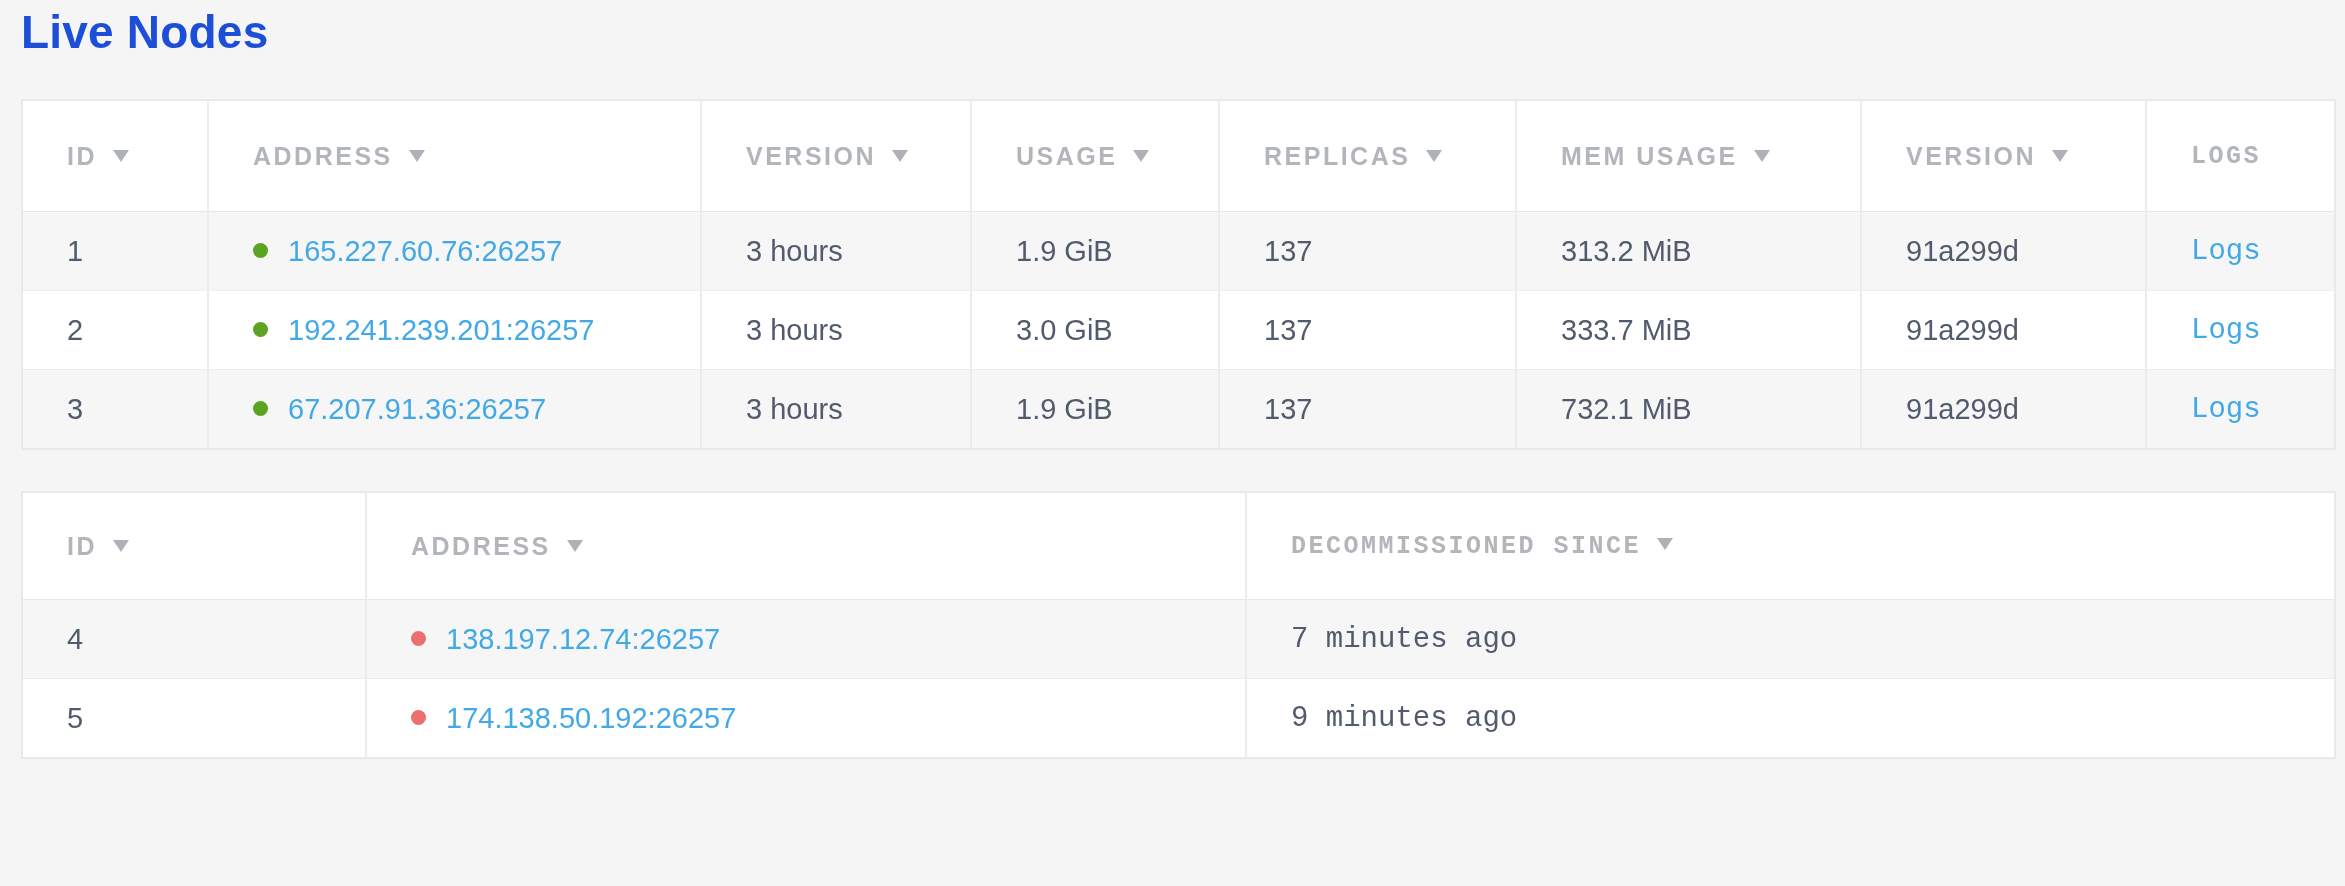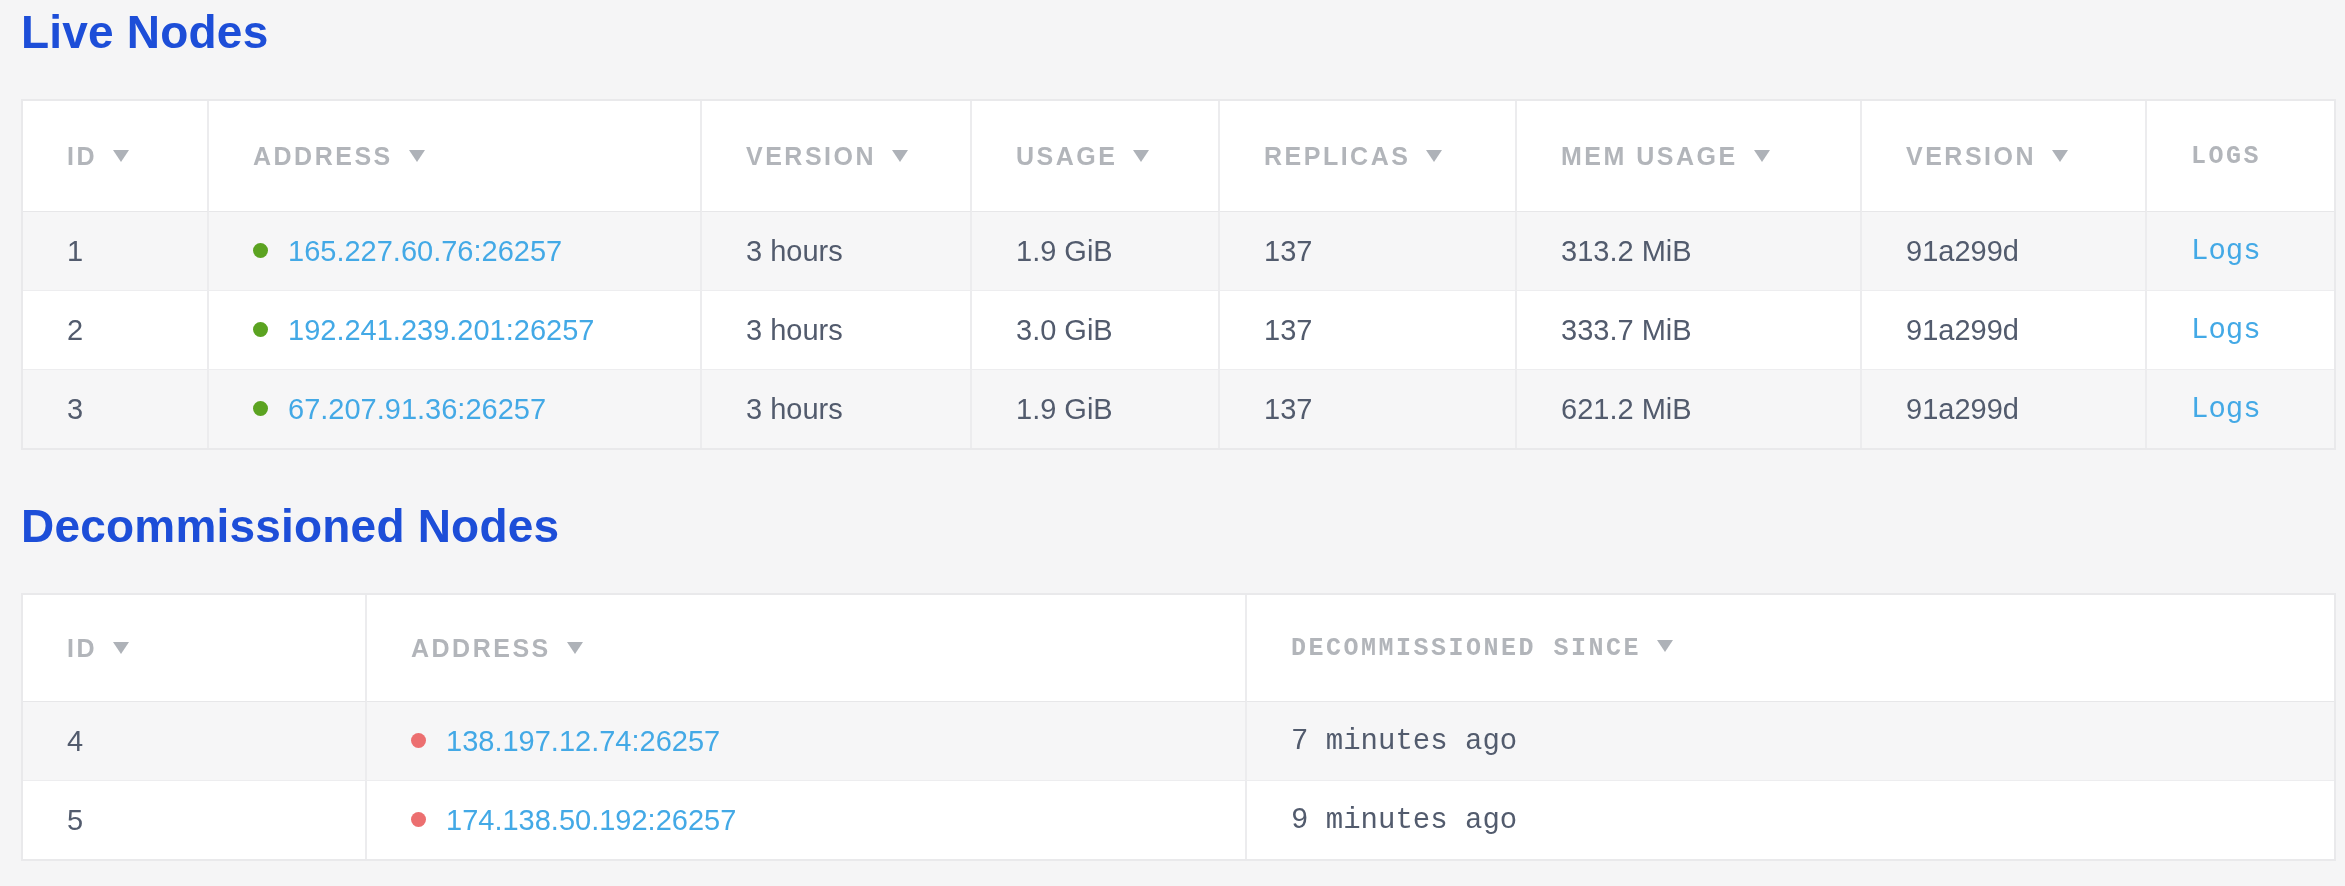--- a/index.html
+++ b/index.html
@@ -161,28 +161,27 @@
         <td>333.7 MiB</td>
         <td>91a299d</td>
         <td><a class="link">Logs</a></td>
       </tr>
       <tr>
         <td>3</td>
         <td><span class="status-dot live"></span><a class="link">67.207.91.36:26257</a></td>
         <td>3 hours</td>
         <td>1.9 GiB</td>
         <td>137</td>
-        <td>621.2 MiB</td>
+        <td>732.1 MiB</td>
         <td>91a299d</td>
         <td><a class="link">Logs</a></td>
       </tr>
     </tbody>
   </table>
 
-  <h2 class="section-title second">Decommissioned Nodes</h2>
 
   <table class="nodes decom">
     <colgroup>
       <col style="width:344px">
       <col style="width:880px">
       <col style="width:1087px">
     </colgroup>
     <thead>
       <tr>
         <th><span>ID</span><span class="sort-arrow"></span></th>

